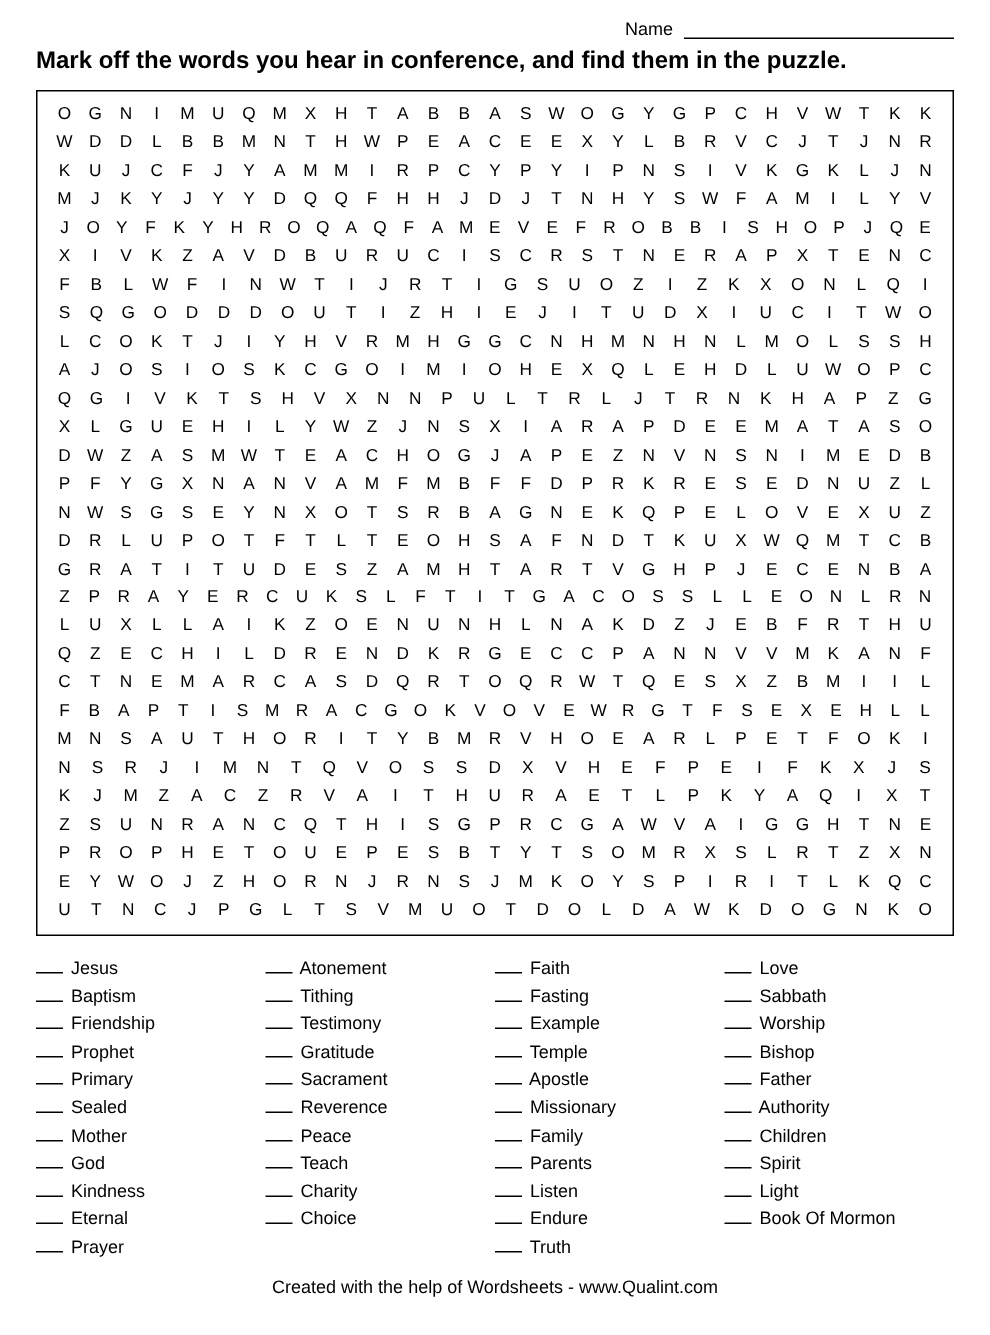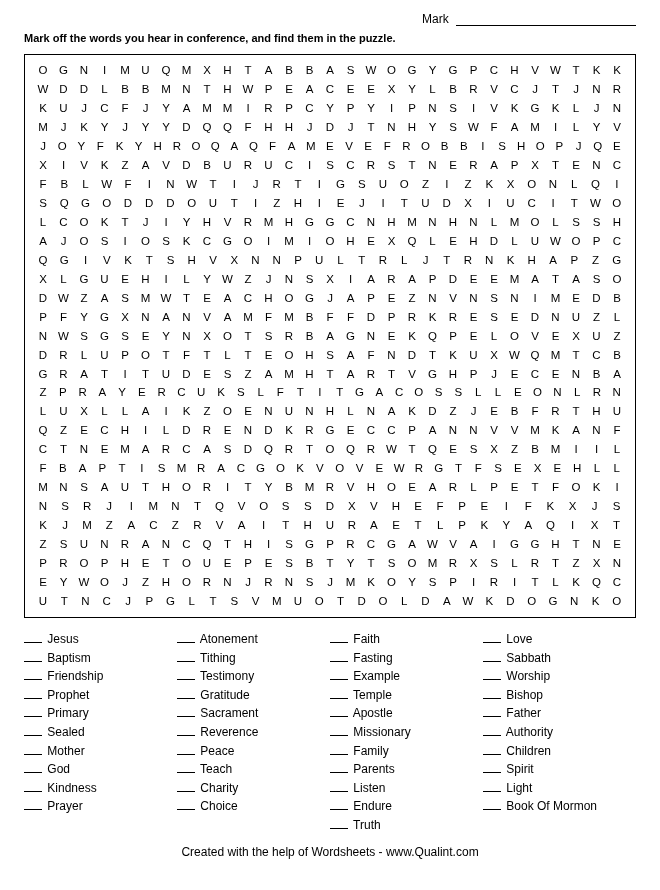--- a/index.html
+++ b/index.html
@@ -19,21 +19,21 @@
     }
     .name-label { display: inline-block; }
     .name-line {
       display: inline-block;
       width: 180px;
       border-bottom: 1px solid #000;
       margin-left: 4px;
       vertical-align: bottom;
     }
     .title {
-      font-size: 11px;
+      font-size: 16px;
       font-weight: bold;
       margin-bottom: 10px;
       text-align: left;
     }
     .grid-wrapper {
       border: 1px solid #000;
       padding: 6px 4px;
       margin-bottom: 12px;
     }
     .grid {
@@ -79,21 +79,21 @@
     .footer {
       text-align: center;
       font-size: 12px;
       margin-top: 6px;
     }
   </style>
 </head>
 <body>
 
 <div class="name-row">
-  <span class="name-label">Mark</span>
+  <span class="name-label">Name</span>
   <span class="name-line"></span>
 </div>
 
 <div class="title">Mark off the words you hear in conference, and find them in the puzzle.</div>
 
 <div class="grid-wrapper">
   <div class="grid" id="grid">
       <div class="grid-row">
         <span class="grid-cell">O</span>
         <span class="grid-cell">G</span>
@@ -996,20 +996,21 @@
     <div class="word-col">
       <div class="word-item"><span class="word-blank"></span><span> Jesus</span></div>
       <div class="word-item"><span class="word-blank"></span><span> Baptism</span></div>
       <div class="word-item"><span class="word-blank"></span><span> Friendship</span></div>
       <div class="word-item"><span class="word-blank"></span><span> Prophet</span></div>
       <div class="word-item"><span class="word-blank"></span><span> Primary</span></div>
       <div class="word-item"><span class="word-blank"></span><span> Sealed</span></div>
       <div class="word-item"><span class="word-blank"></span><span> Mother</span></div>
       <div class="word-item"><span class="word-blank"></span><span> God</span></div>
       <div class="word-item"><span class="word-blank"></span><span> Kindness</span></div>
+      <div class="word-item"><span class="word-blank"></span><span> Eternal</span></div>
       <div class="word-item"><span class="word-blank"></span><span> Prayer</span></div>
     </div>
     <div class="word-col">
       <div class="word-item"><span class="word-blank"></span><span> Atonement</span></div>
       <div class="word-item"><span class="word-blank"></span><span> Tithing</span></div>
       <div class="word-item"><span class="word-blank"></span><span> Testimony</span></div>
       <div class="word-item"><span class="word-blank"></span><span> Gratitude</span></div>
       <div class="word-item"><span class="word-blank"></span><span> Sacrament</span></div>
       <div class="word-item"><span class="word-blank"></span><span> Reverence</span></div>
       <div class="word-item"><span class="word-blank"></span><span> Peace</span></div>

